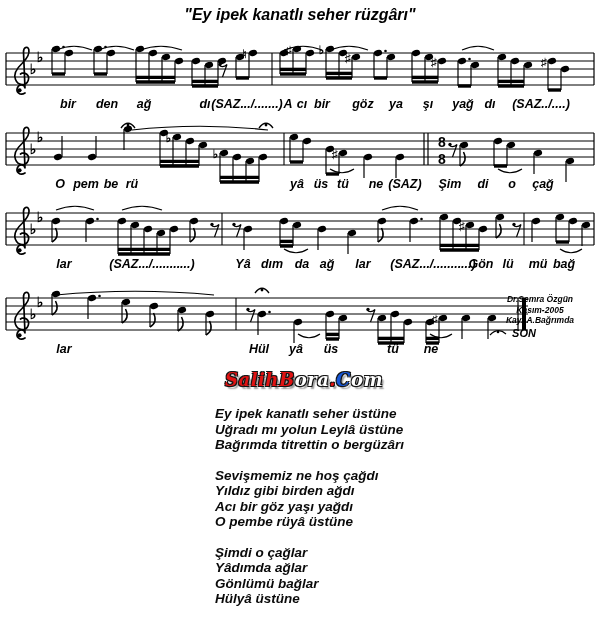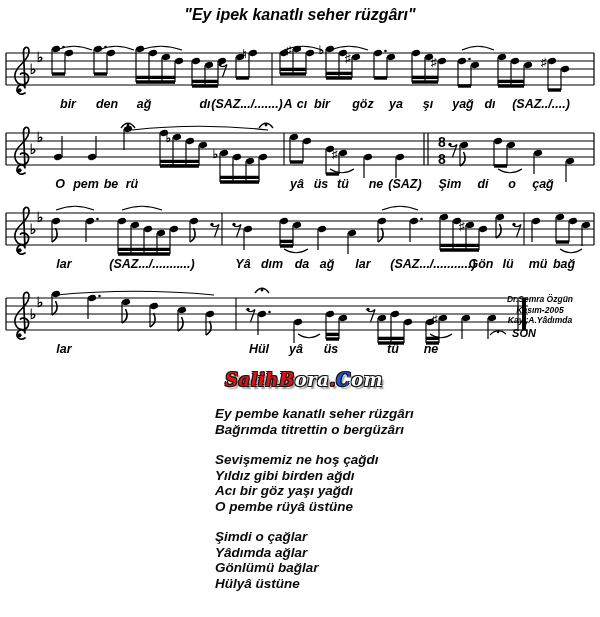--- a/index.html
+++ b/index.html
@@ -425,28 +425,29 @@
       <text x="393" y="70" font-size="12.5" font-weight="bold" font-style="italic" text-anchor="middle" font-family="&quot;Liberation Sans&quot;, sans-serif" fill="#000">tü</text>
       <text x="431" y="70" font-size="12.5" font-weight="bold" font-style="italic" text-anchor="middle" font-family="&quot;Liberation Sans&quot;, sans-serif" fill="#000">ne</text>
       <path d="M 490 52 Q 498 44 506 51" stroke="#000" stroke-width="1.2" fill="none"></path>
       <circle cx="498" cy="49" r="1.3" fill="#000"></circle>
       <text x="524" y="54" font-size="11" font-weight="bold" font-style="italic" text-anchor="middle" font-family="&quot;Liberation Sans&quot;, sans-serif" fill="#000">SON</text>
     </svg>
 
   <div class="credits">
     <div>Dr.Semra Özgün</div>
     <div>Kasım-2005</div>
-    <div>Kay.;A.Yâdımda</div>
+    <div>Kay.;A.Bağrımda</div>
   </div>
 
   <div class="logo"><span style="color: rgb(224, 19, 19); padding-left: 8px;">Salih</span><span style="color: rgb(224, 19, 19);">B</span><span style="color: rgb(255, 255, 255); margin-top: 44px;">ora</span><span style="color: rgb(224, 19, 19);">.</span><span style="color: rgb(22, 86, 214);">C</span><span style="color: rgb(255, 255, 255);">om</span></div>
 
   <div class="lyrics">
       <div class="stanza">
-        <div>Ey pembe kanatlı seher rüzgârı</div>
+        <div>Ey ipek kanatlı seher üstüne</div>
+        <div>Uğradı mı yolun Leylâ üstüne</div>
         <div>Bağrımda titrettin o bergüzârı</div>
       </div>
       <div class="stanza">
         <div>Sevişmemiz ne hoş çağdı</div>
         <div>Yıldız gibi birden ağdı</div>
         <div>Acı bir göz yaşı yağdı</div>
         <div>O pembe rüyâ üstüne</div>
       </div>
       <div class="stanza">
         <div>Şimdi o çağlar</div>

